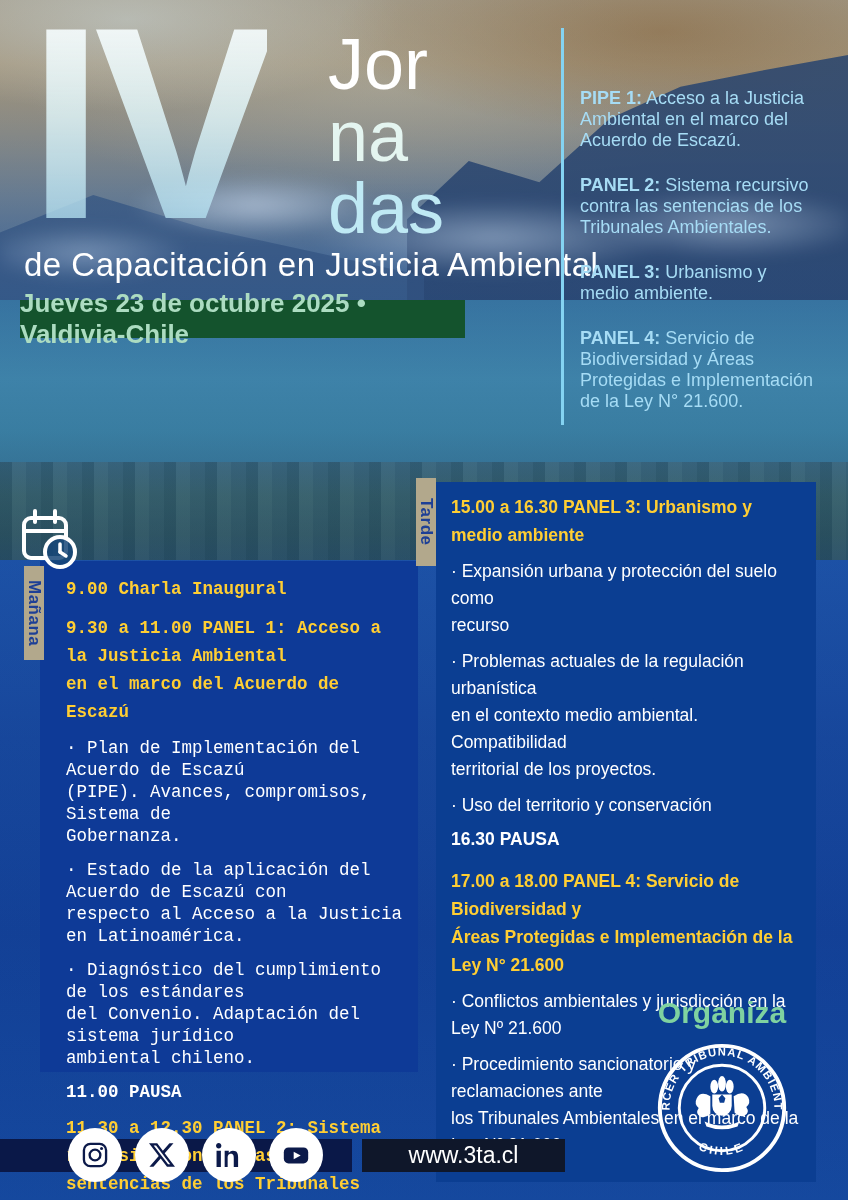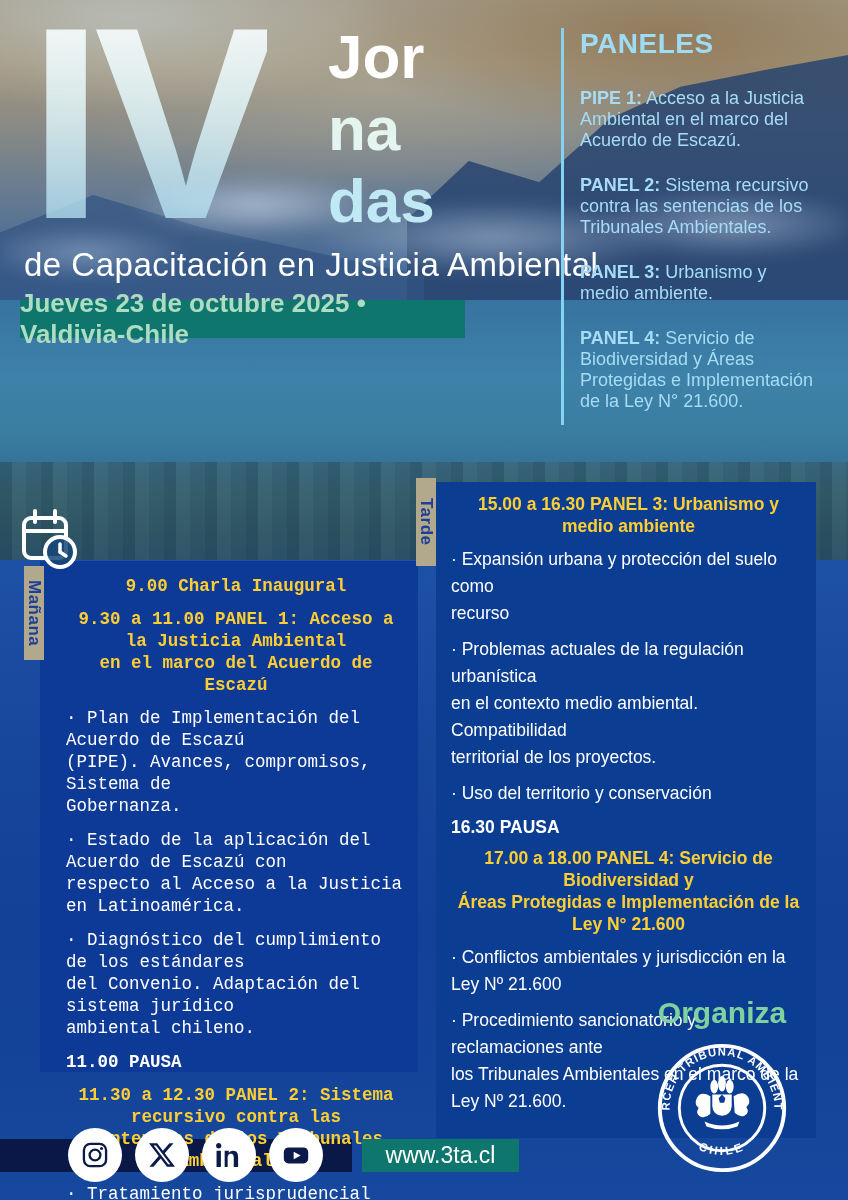--- a/index.html
+++ b/index.html
@@ -33,26 +33,26 @@
       linear-gradient(180deg,#4d7a80 0%,#49705d 30%,#3e604f 65%,#31525c 100%);}
   .bg-deep{position:absolute;left:0;top:560px;width:100%;height:640px;
     background:linear-gradient(180deg,#1e54a6 0%,#174699 28%,#123f94 58%,#164a9f 100%);}
   .bg-tint{position:absolute;inset:0;
     background:linear-gradient(180deg, rgba(45,95,175,.22) 0%, rgba(25,75,165,.30) 45%, rgba(15,60,150,.12) 100%);}
 
   
   .roman{position:absolute;left:28px;top:-14px;z-index:3;font-size:274px;font-weight:700;letter-spacing:-10px;line-height:1;
     background:linear-gradient(180deg, rgba(255,255,255,.95) 0%, rgba(225,245,248,.85) 45%, rgba(160,216,238,.75) 100%);
     -webkit-background-clip:text;background-clip:text;color:transparent;}
-  .wordmark{position:absolute;left:328px;top:21px;z-index:3;font-weight:700;font-size:62px;line-height:72px;}
+  .wordmark{position:absolute;left:328px;top:28px;z-index:3;font-weight:400;font-size:72px;line-height:72px;}
   .wordmark .w1{color:#ffffff;}
   .wordmark .w2{color:#e4f5f0;}
   .wordmark .w3{color:#bfe9f4;}
   .subtitle{position:absolute;left:24px;top:246px;z-index:3;color:#ffffff;font-weight:300;font-size:33px;letter-spacing:.5px;}
-  .date-banner{position:absolute;left:20px;top:300px;z-index:3;width:445px;height:38px;background:#0f766e;
+  .date-banner{position:absolute;left:20px;top:300px;z-index:3;width:445px;height:38px;background:#14532d;
     display:flex;align-items:center;justify-content:center;color:#acdcc1;font-size:26px;font-weight:600;}
 
   
   .pan-line{position:absolute;left:561px;top:28px;width:3px;height:397px;background:#84d3f2;z-index:3;}
   .pan-head{position:absolute;left:580px;top:28px;z-index:3;color:#9edcf6;font-size:28px;font-weight:800;letter-spacing:.5px;}
   .pan-items{position:absolute;left:580px;top:88px;width:238px;z-index:3;color:#a6dcf5;font-size:18px;line-height:21px;}
   .pan-item{margin-bottom:24px;}
   .pan-item b{font-weight:700;}
 
   
@@ -60,35 +60,35 @@
   .strip{position:absolute;z-index:5;background:#b2a88c;color:#1d3f96;font-weight:800;
     writing-mode:vertical-rl;text-orientation:mixed;display:flex;align-items:center;justify-content:center;
     font-size:17px;letter-spacing:.5px;}
   .strip-manana{left:24px;top:566px;width:20px;height:94px;}
   .strip-tarde{left:416px;top:478px;width:20px;height:88px;}
 
   .sched{position:absolute;z-index:3;color:#ffffff;font-size:17.5px;}
   .sched-am{left:40px;top:561px;width:378px;height:511px;background:#0e3a97;padding:14px 12px 10px 26px;font-family:Liberation Mono, monospace;}
   .sched-pm{left:436px;top:482px;width:380px;min-height:478px;background:#0b3e92;padding:11px 10px 14px 15px;}
   .blk{white-space:pre-line;}
-  .blk-h{color:#ffce33;font-weight:700;line-height:22px;margin-bottom:11px;text-align:center;}
+  .blk-h{color:#ffce33;font-weight:700;line-height:28px;margin-bottom:11px;}
   .blk-p{color:#ffffff;font-weight:700;line-height:22px;margin-bottom:11px;}
   .blk-b{color:#ffffff;line-height:22px;margin-bottom:12px;}
   .sched-pm .blk-b{line-height:27px;margin-bottom:9px;}
   .sched-pm .blk-h{margin-bottom:9px;}
-  .sched-pm .blk-p{margin-bottom:9px;}
+  .sched-pm .blk-p{margin-bottom:17px;}
 
   
   .organiza{position:absolute;left:602px;top:996px;width:240px;z-index:3;text-align:center;
     color:#7fd2a0;font-size:30px;font-weight:700;}
   .seal{position:absolute;left:654px;top:1040px;z-index:3;}
   .social-bar{position:absolute;left:0;top:1139px;width:352px;height:33px;background:#0a1848;z-index:2;}
   .social-row{position:absolute;left:68px;top:1128px;z-index:4;display:flex;gap:13px;}
   .soc{width:54px;height:54px;border-radius:50%;background:#ffffff;display:flex;align-items:center;justify-content:center;cursor:pointer;}
-  .web-box{position:absolute;left:362px;top:1139px;width:157px;height:33px;background:#0f766e;z-index:3;
+  .web-box{position:absolute;left:362px;top:1139px;width:203px;height:33px;background:#0f172a;z-index:3;
     display:flex;align-items:center;justify-content:center;color:#ffffff;font-size:23px;font-weight:400;cursor:pointer;}
 </style>
 </head>
 <body>
 
 <div class="poster">
 
   <div class="bg">
     <div class="bg-sky"></div>
     <div class="bg-mountain-r"></div>
@@ -103,21 +103,20 @@
   <div class="roman">IV</div>
   <div class="wordmark">
     <div class="w1">Jor</div>
     <div class="w2">na</div>
     <div class="w3">das</div>
   </div>
   <div class="subtitle">de Capacitación en Justicia Ambiental</div>
   <div class="date-banner">Jueves 23 de octubre 2025 • Valdivia-Chile</div>
 
   <div class="pan-line"></div>
-  <div class="pan-head">PANELES</div>
   <div class="pan-items">
     <div class="pan-item"><b>PIPE 1:</b><span> Acceso a la Justicia Ambiental en el marco del Acuerdo de Escazú.</span></div>
     <div class="pan-item"><b>PANEL 2:</b><span> Sistema recursivo contra las sentencias de los Tribunales Ambientales.</span></div>
     <div class="pan-item"><b>PANEL 3:</b><span> Urbanismo y medio ambiente.</span></div>
     <div class="pan-item"><b>PANEL 4:</b><span> Servicio de Biodiversidad y Áreas Protegidas e Implementación de la Ley N° 21.600.</span></div>
   </div>
 
   <div class="calendar-icon">
     <svg width="58" height="62" viewBox="0 0 58 62">
       <g fill="none" stroke="#ffffff" stroke-width="4" stroke-linecap="round">

